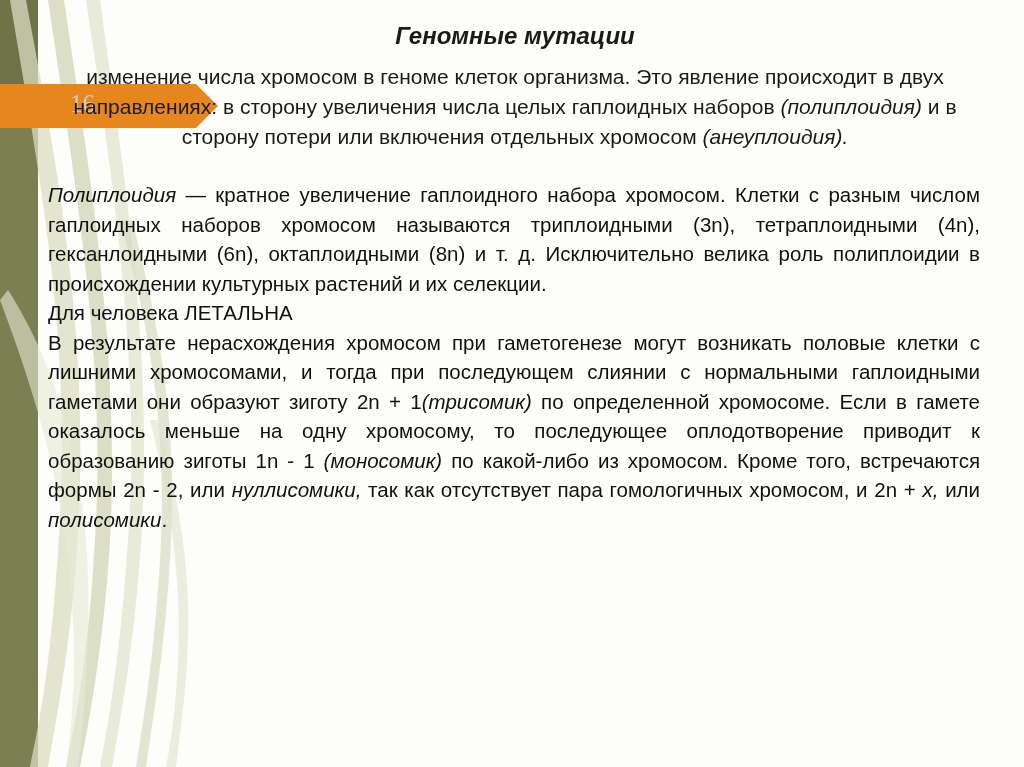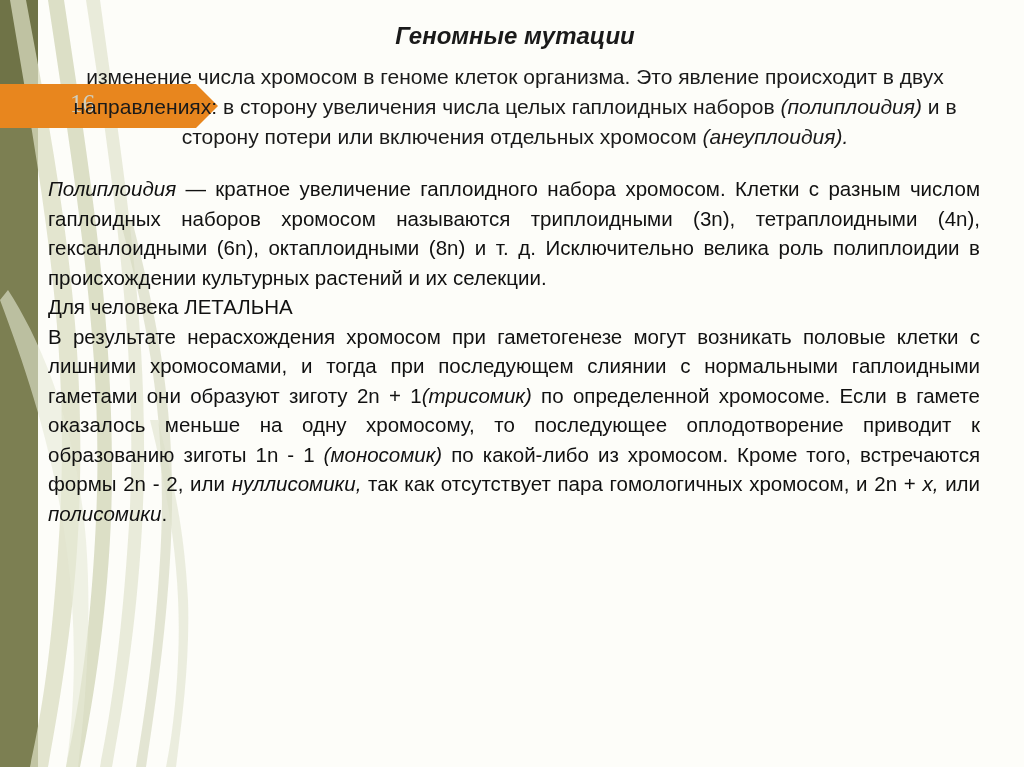--- a/index.html
+++ b/index.html
@@ -91,21 +91,21 @@
     font-family: "Liberation Sans", sans-serif;
   }
   .lede {
     text-align: center;
     font-size: 21px;
     line-height: 30px;
     color: #1a1a1a;
     margin: 0 30px 0 30px;
   }
   .body {
-    margin-top: 22px;
+    margin-top: 28px;
     font-size: 20.5px;
     line-height: 29.5px;
     color: #111;
     text-align: justify;
     padding-left: 8px;
     padding-right: 10px;
   }
   .body p {
     margin: 0;
   }

